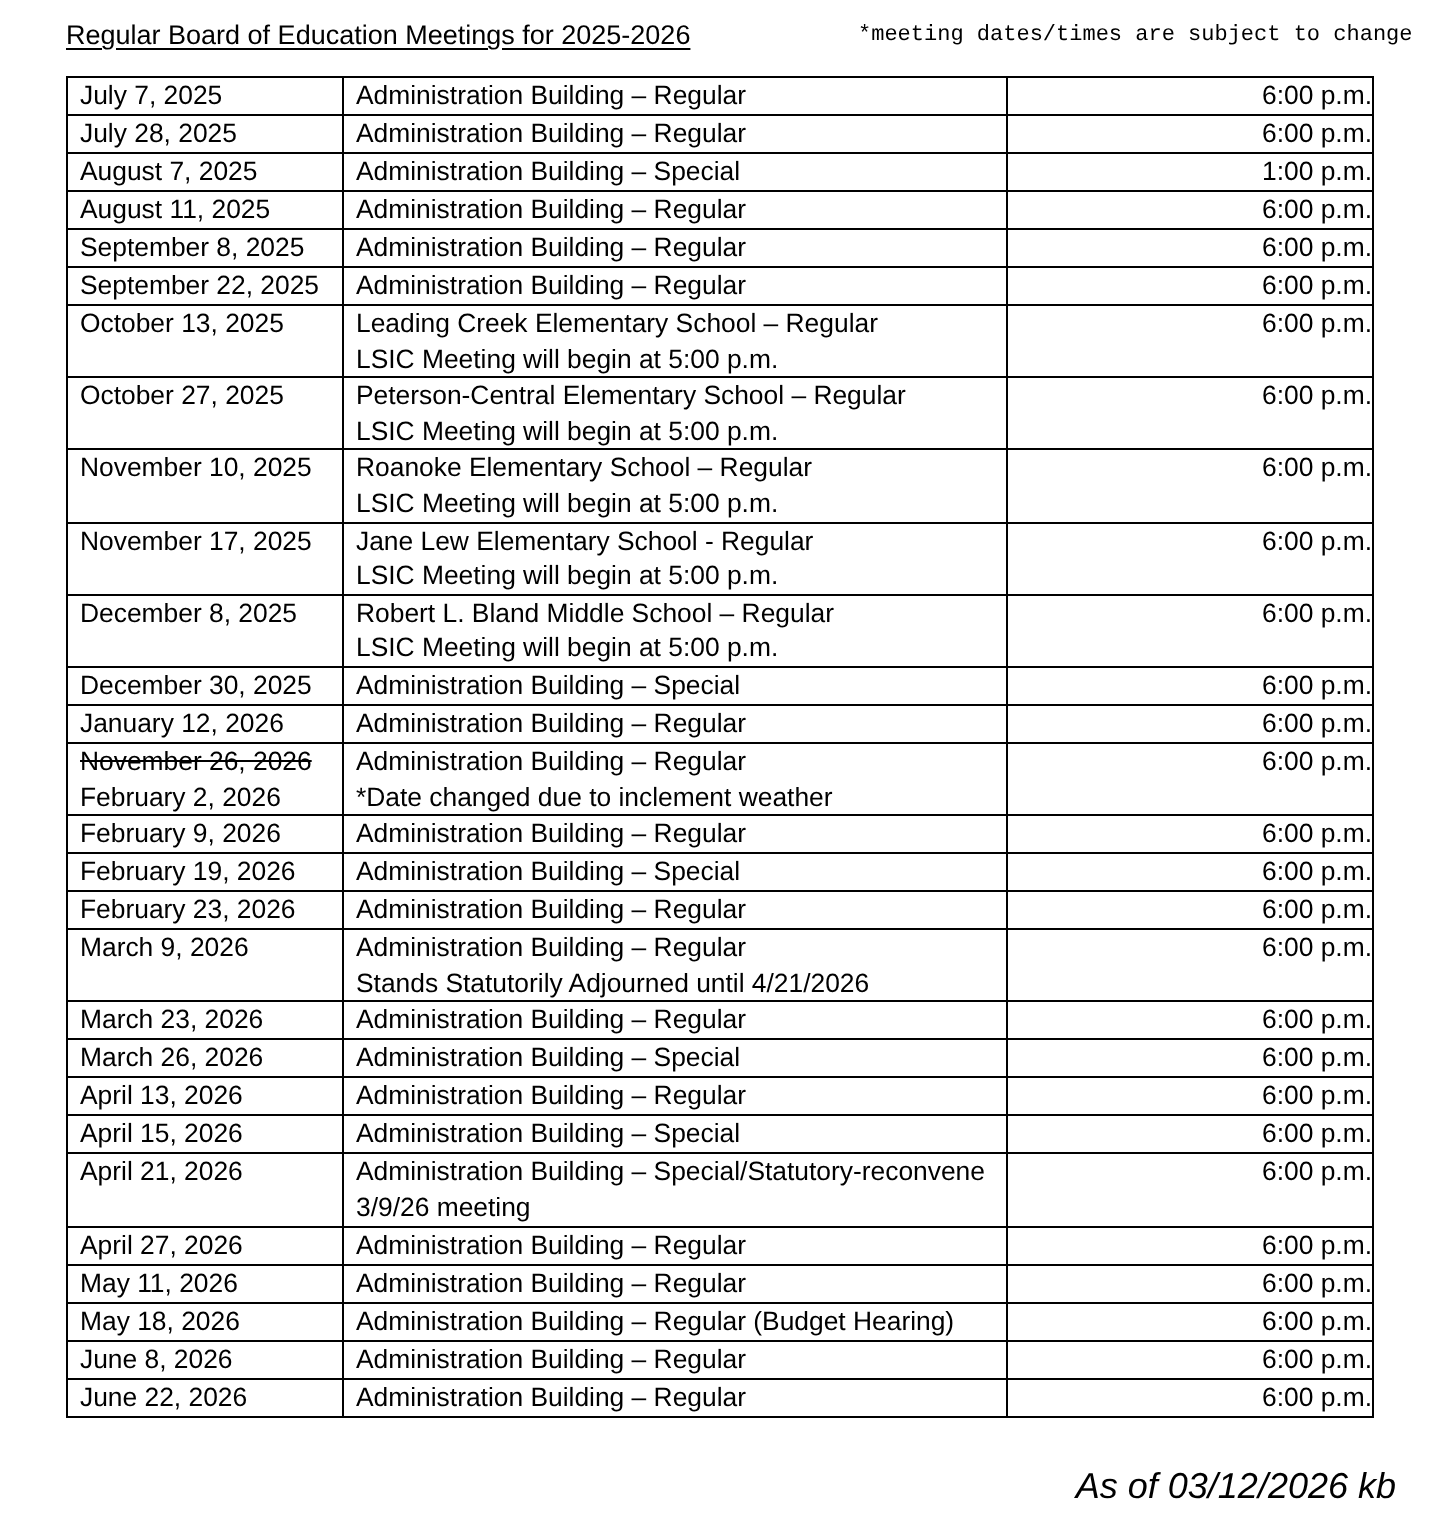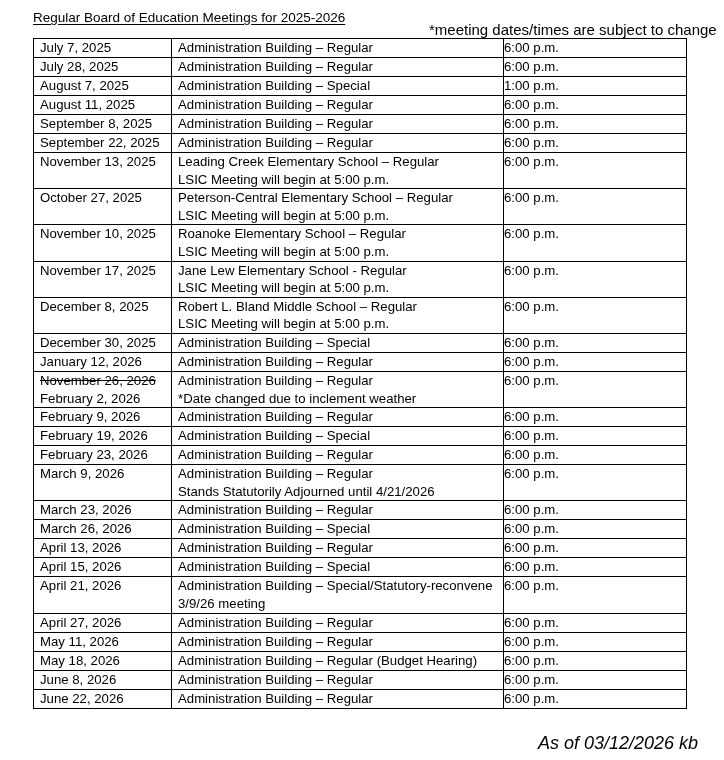--- a/index.html
+++ b/index.html
@@ -36,24 +36,25 @@
     top: 0;
     font-size: 13.5px;
     line-height: 18px;
     text-decoration: underline;
     text-underline-offset: 2px;
     white-space: nowrap;
   }
   .doc-note {
     position: absolute;
     left: 396px;
-    top: 12px;
-    font-size: 15px;
+    top: 0;
+    font-size: 11px;
     line-height: 18px;
     white-space: nowrap;
+    font-family: Liberation Mono, monospace;
   }
   
   .meeting-table {
     position: absolute;
     left: 33px;
     top: 38px;
     width: 653px;
     border-collapse: collapse;
     table-layout: fixed;
   }
@@ -62,21 +63,21 @@
     padding: 0 0 0 6px;
     font-size: 13.2px;
     line-height: 17.6px;
     vertical-align: top;
     height: 18px;
   }
   .col-date   { width: 138px; }
   .col-place  { width: 332px; }
   .col-time   { width: 183px; }
   td.cell-time {
-    text-align: left;
+    text-align: right;
     padding-left: 0;
     padding-right: 0;
   }
   .line2 {
     display: block;
   }
   .strike {
     text-decoration: line-through;
   }
   .small-text {
@@ -135,21 +136,21 @@
           <td class="cell-date"><span>September 8, 2025</span></td>
           <td class="cell-location"><span>Administration Building – Regular</span></td>
           <td class="cell-time"><span>6:00 p.m.</span></td>
         </tr>
         <tr>
           <td class="cell-date"><span>September 22, 2025</span></td>
           <td class="cell-location"><span>Administration Building – Regular</span></td>
           <td class="cell-time"><span>6:00 p.m.</span></td>
         </tr>
         <tr>
-          <td class="cell-date"><span>November 13, 2025</span></td>
+          <td class="cell-date"><span>October 13, 2025</span></td>
           <td class="cell-location"><span>Leading Creek Elementary School – Regular</span><span class="line2">LSIC Meeting will begin at 5:00 p.m.</span></td>
           <td class="cell-time"><span>6:00 p.m.</span></td>
         </tr>
         <tr>
           <td class="cell-date"><span>October 27, 2025</span></td>
           <td class="cell-location"><span>Peterson-Central Elementary School – Regular</span><span class="line2">LSIC Meeting will begin at 5:00 p.m.</span></td>
           <td class="cell-time"><span>6:00 p.m.</span></td>
         </tr>
         <tr>
           <td class="cell-date"><span>November 10, 2025</span></td>

